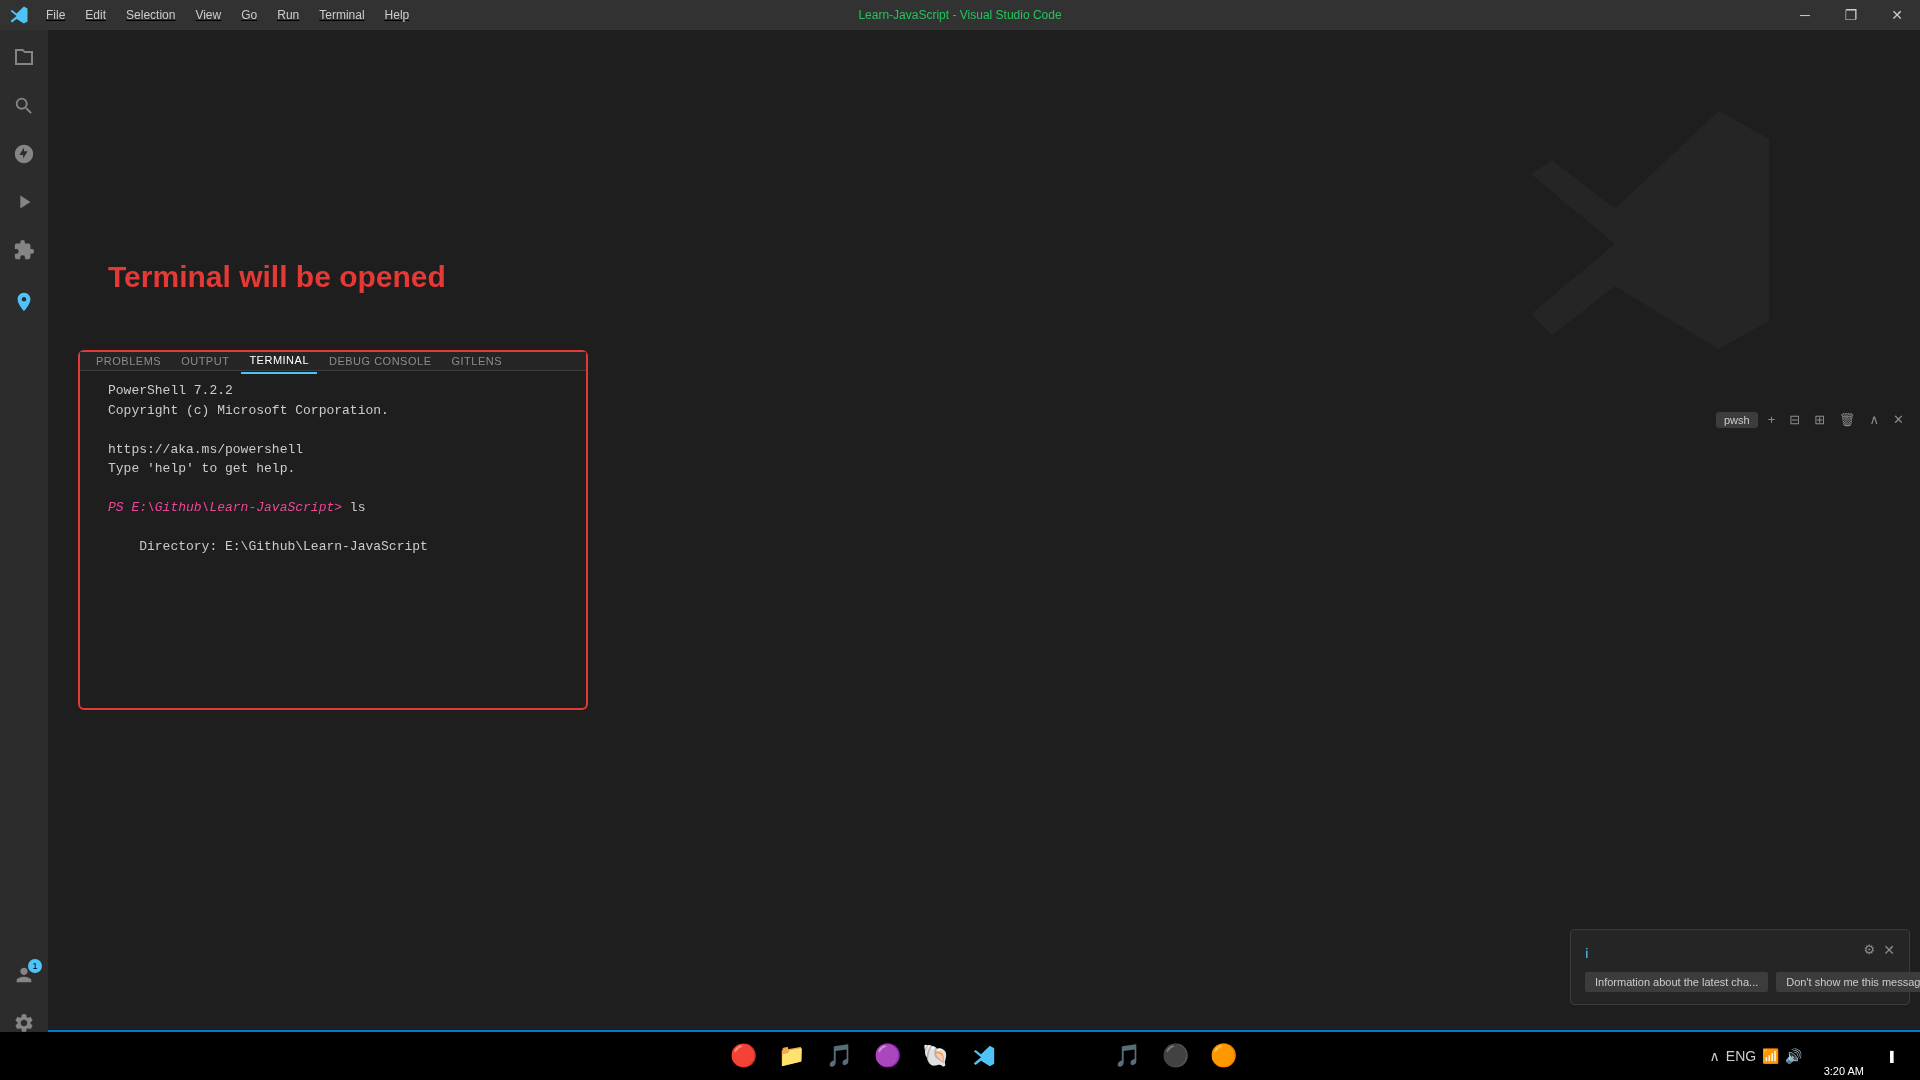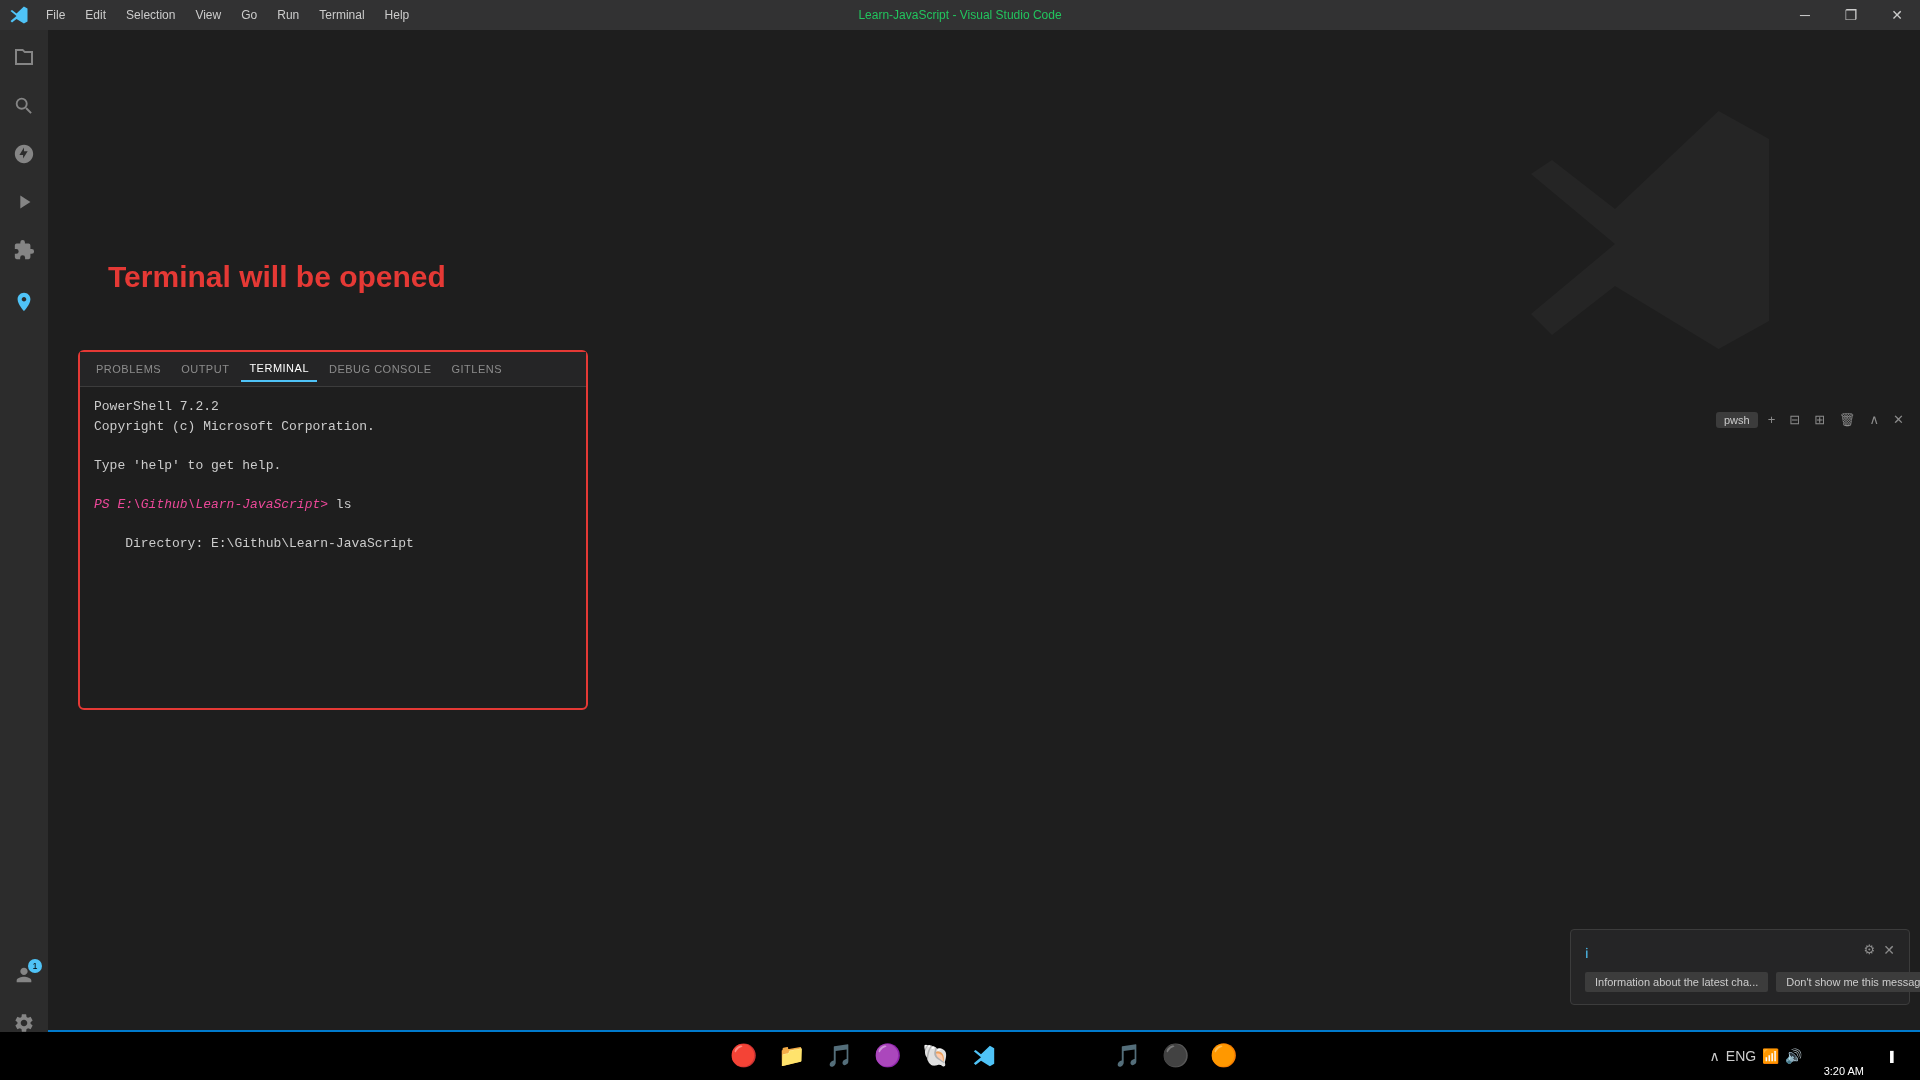--- a/index.html
+++ b/index.html
@@ -33,20 +33,21 @@
       height: 22px;
       margin-right: 6px;
       display: flex;
       align-items: center;
       justify-content: center;
     }
     .titlebar-menu {
       display: flex;
       align-items: center;
       gap: 0;
+      text-decoration: underline;
     }
     .titlebar-menu-item {
       font-size: 12px;
       color: #cccccc;
       padding: 4px 10px;
       cursor: pointer;
     }
     .titlebar-title {
       position: absolute;
       left: 50%;
@@ -173,41 +174,41 @@
       background: #1e1e1e;
       display: flex;
       flex-direction: column;
       z-index: 10;
     }
 
     .terminal-tabs {
       display: flex;
       align-items: center;
       background: #252526;
-      height: 35px;
+      height: 19px;
       padding: 0 8px;
       gap: 4px;
       border-bottom: 1px solid #3c3c3c;
     }
     .terminal-tab {
       font-size: 11px;
       color: #8c8c8c;
       padding: 6px 8px;
       cursor: pointer;
       text-transform: uppercase;
       letter-spacing: 0.5px;
     }
     .terminal-tab.active {
       color: #ffffff;
       border-bottom: 2px solid #4fc3f7;
     }
 
     .terminal-content {
       flex: 1;
-      padding: 10px 14px;
+      padding: 10px 28px;
       font-family: 'Consolas', 'Courier New', monospace;
       font-size: 13px;
       color: #cccccc;
       overflow: hidden;
       line-height: 1.5;
     }
     .terminal-line { white-space: pre; }
     .term-blue { color: #ec4899; font-style: italic; }
     .term-yellow { color: #dcdcaa; }
 
@@ -464,20 +465,21 @@
         <span class="terminal-tab">PROBLEMS</span>
         <span class="terminal-tab">OUTPUT</span>
         <span class="terminal-tab active">TERMINAL</span>
         <span class="terminal-tab">DEBUG CONSOLE</span>
         <span class="terminal-tab">GITLENS</span>
       </div>
       <div class="terminal-content">
         <div class="terminal-line">PowerShell 7.2.2</div>
         <div class="terminal-line">Copyright (c) Microsoft Corporation.</div>
         <div class="terminal-line">&nbsp;</div>
+        <div class="terminal-line">https://aka.ms/powershell</div>
         <div class="terminal-line">Type 'help' to get help.</div>
         <div class="terminal-line">&nbsp;</div>
         <div class="terminal-line"><span class="term-blue">PS E:\Github\Learn-JavaScript&gt;</span> ls</div>
         <div class="terminal-line">&nbsp;</div>
         <div class="terminal-line">    Directory: E:\Github\Learn-JavaScript</div>
         <div class="terminal-line">&nbsp;</div>
 
       </div>
     </div>
 

